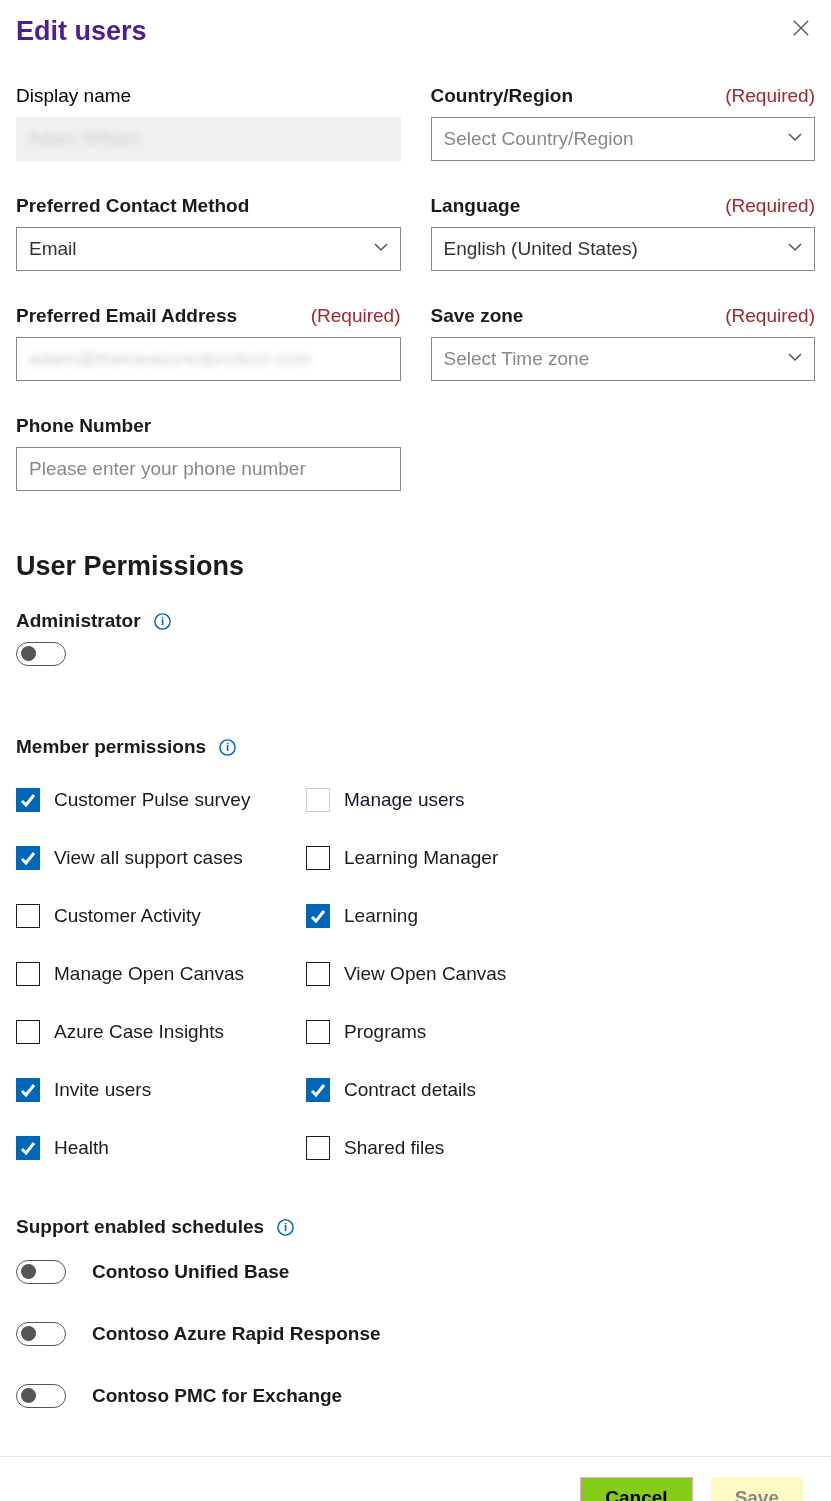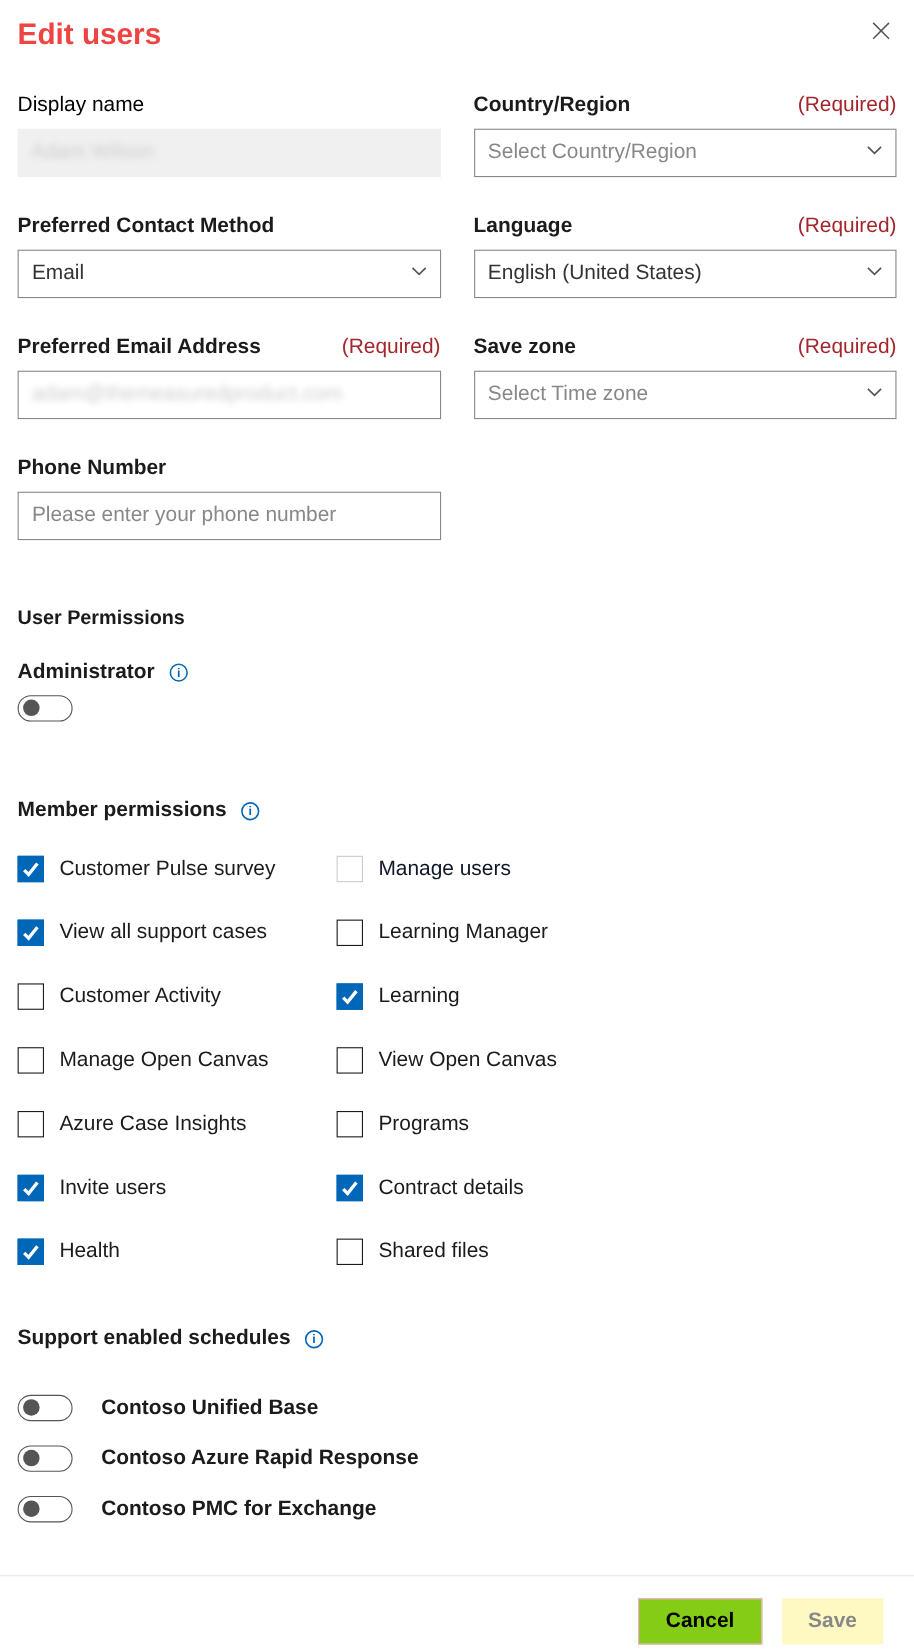--- a/index.html
+++ b/index.html
@@ -1,20 +1,20 @@
 <!DOCTYPE html>
 <html><head>
 <meta charset="utf-8">
 <style>
   * { box-sizing: border-box; margin: 0; padding: 0; }
   html, body { font-family: "Segoe UI", -apple-system, Arial, sans-serif; color:#1b1b1b; background:#fff; }
   body { width:831px; padding:16px 16px 0 16px; }
 
   .header { display:flex; justify-content:space-between; align-items:flex-start; }
-  .title { font-size:27px; font-weight:600; color:#ef4444; }
+  .title { font-size:27px; font-weight:600; color:#4c1d95; }
 
   .close-btn { width:28px; height:28px; display:flex; align-items:center; justify-content:center; cursor:pointer; color:#555; }
   .close-btn svg { width:18px; height:18px; stroke:#555; stroke-width:1.5; }
 
   .form-grid { display:grid; grid-template-columns: 1fr 1fr; column-gap:30px; row-gap:34px; margin-top:38px; }
 
   .field {}
   .label-row { display:flex; justify-content:space-between; align-items:baseline; margin-bottom:10px; }
   .label { font-size:19px; font-weight:600; color:#1b1b1b; }
   .label.muted { color:#000000; font-weight:400; }
@@ -23,21 +23,21 @@
   .text-input { width:100%; height:44px; border:1px solid #8a8886; padding:16px 12px; font-size:19px; color:#333; background:#fff; }
   .text-input::placeholder { color:#8a8886; }
   .readonly-box { width:100%; height:44px; background:#f0f0f0; display:flex; align-items:center; padding:0 12px; }
   .blur-text { color:#cfcfcf; filter: blur(3px); font-size:19px; }
 
   .select { position:relative; }
   .select .text-input { padding-right:40px; cursor:pointer; }
   .select .chev { position:absolute; right:12px; top:50%; transform:translateY(-50%); pointer-events:none; }
   .select .chev svg { width:16px; height:16px; stroke:#555; stroke-width:1.5; fill:none; }
 
-  .section-title { font-size:18px; font-weight:600; margin-top:60px; }
+  .section-title { font-size:27px; font-weight:600; margin-top:60px; }
 
   .sub-heading-row { display:flex; align-items:center; gap:12px; }
   .sub-heading { font-size:19px; font-weight:600;text-align:right; }
   .info-icon { display:inline-flex; }
   .info-icon svg { width:19px; height:19px; }
   .info-icon circle.stroke { fill:none; stroke:#0067b8; stroke-width:1.5; }
   .info-icon text { font-size:12px; font-weight:600; fill:#0067b8; font-family:"Segoe UI",sans-serif; }
 
   .toggle { width:50px; height:24px; border:1.5px solid #555; border-radius:24px; position:relative; cursor:pointer; background:#fff; margin-top:10px; }
   .toggle .knob { position:absolute; top:3px; left:4px; width:15px; height:15px; background:#555; border-radius:50%; }
@@ -46,21 +46,21 @@
   .perm-item { display:flex; align-items:center; gap:14px; }
   .checkbox { width:24px; height:24px; border:1.5px solid #1b1b1b; display:flex; align-items:center; justify-content:center; cursor:pointer; flex:0 0 auto; }
   .checkbox.checked { background:#0067b8; border-color:#0067b8; }
   .checkbox.disabled { border-color:#ccc; cursor:default; }
   .checkbox svg { width:16px; height:16px; stroke:#fff; stroke-width:3; fill:none; display:none; }
   .checkbox.checked svg { display:block; }
   .perm-label { font-size:19px; }
   .perm-label.disabled { color:#0f172a; }
 
   .schedules { margin-top:56px; }
-  .schedule-list { margin-top:40px; display:flex; flex-direction:column; gap:22px; }
+  .schedule-list { margin-top:22px; display:flex; flex-direction:column; gap:38px; }
   .schedule-item { display:flex; align-items:center; gap:26px; }
   .schedule-label { font-size:19px; font-weight:600; }
 
   .footer { border-top:1px solid #e6e6e6; margin:48px -16px 0 -16px; padding:20px 28px 26px; display:flex; justify-content:flex-end; gap:18px; }
   .btn { height:42px; padding:0 24px; font-size:19px; font-weight:600; font-family:inherit; border:1px solid #f9a8d4; background:#84cc16; cursor:pointer; }
   .btn.primary-disabled { border:none; background:#fef9c3; color:#888; cursor:default; }
 </style>
 </head>
 <body>
 

